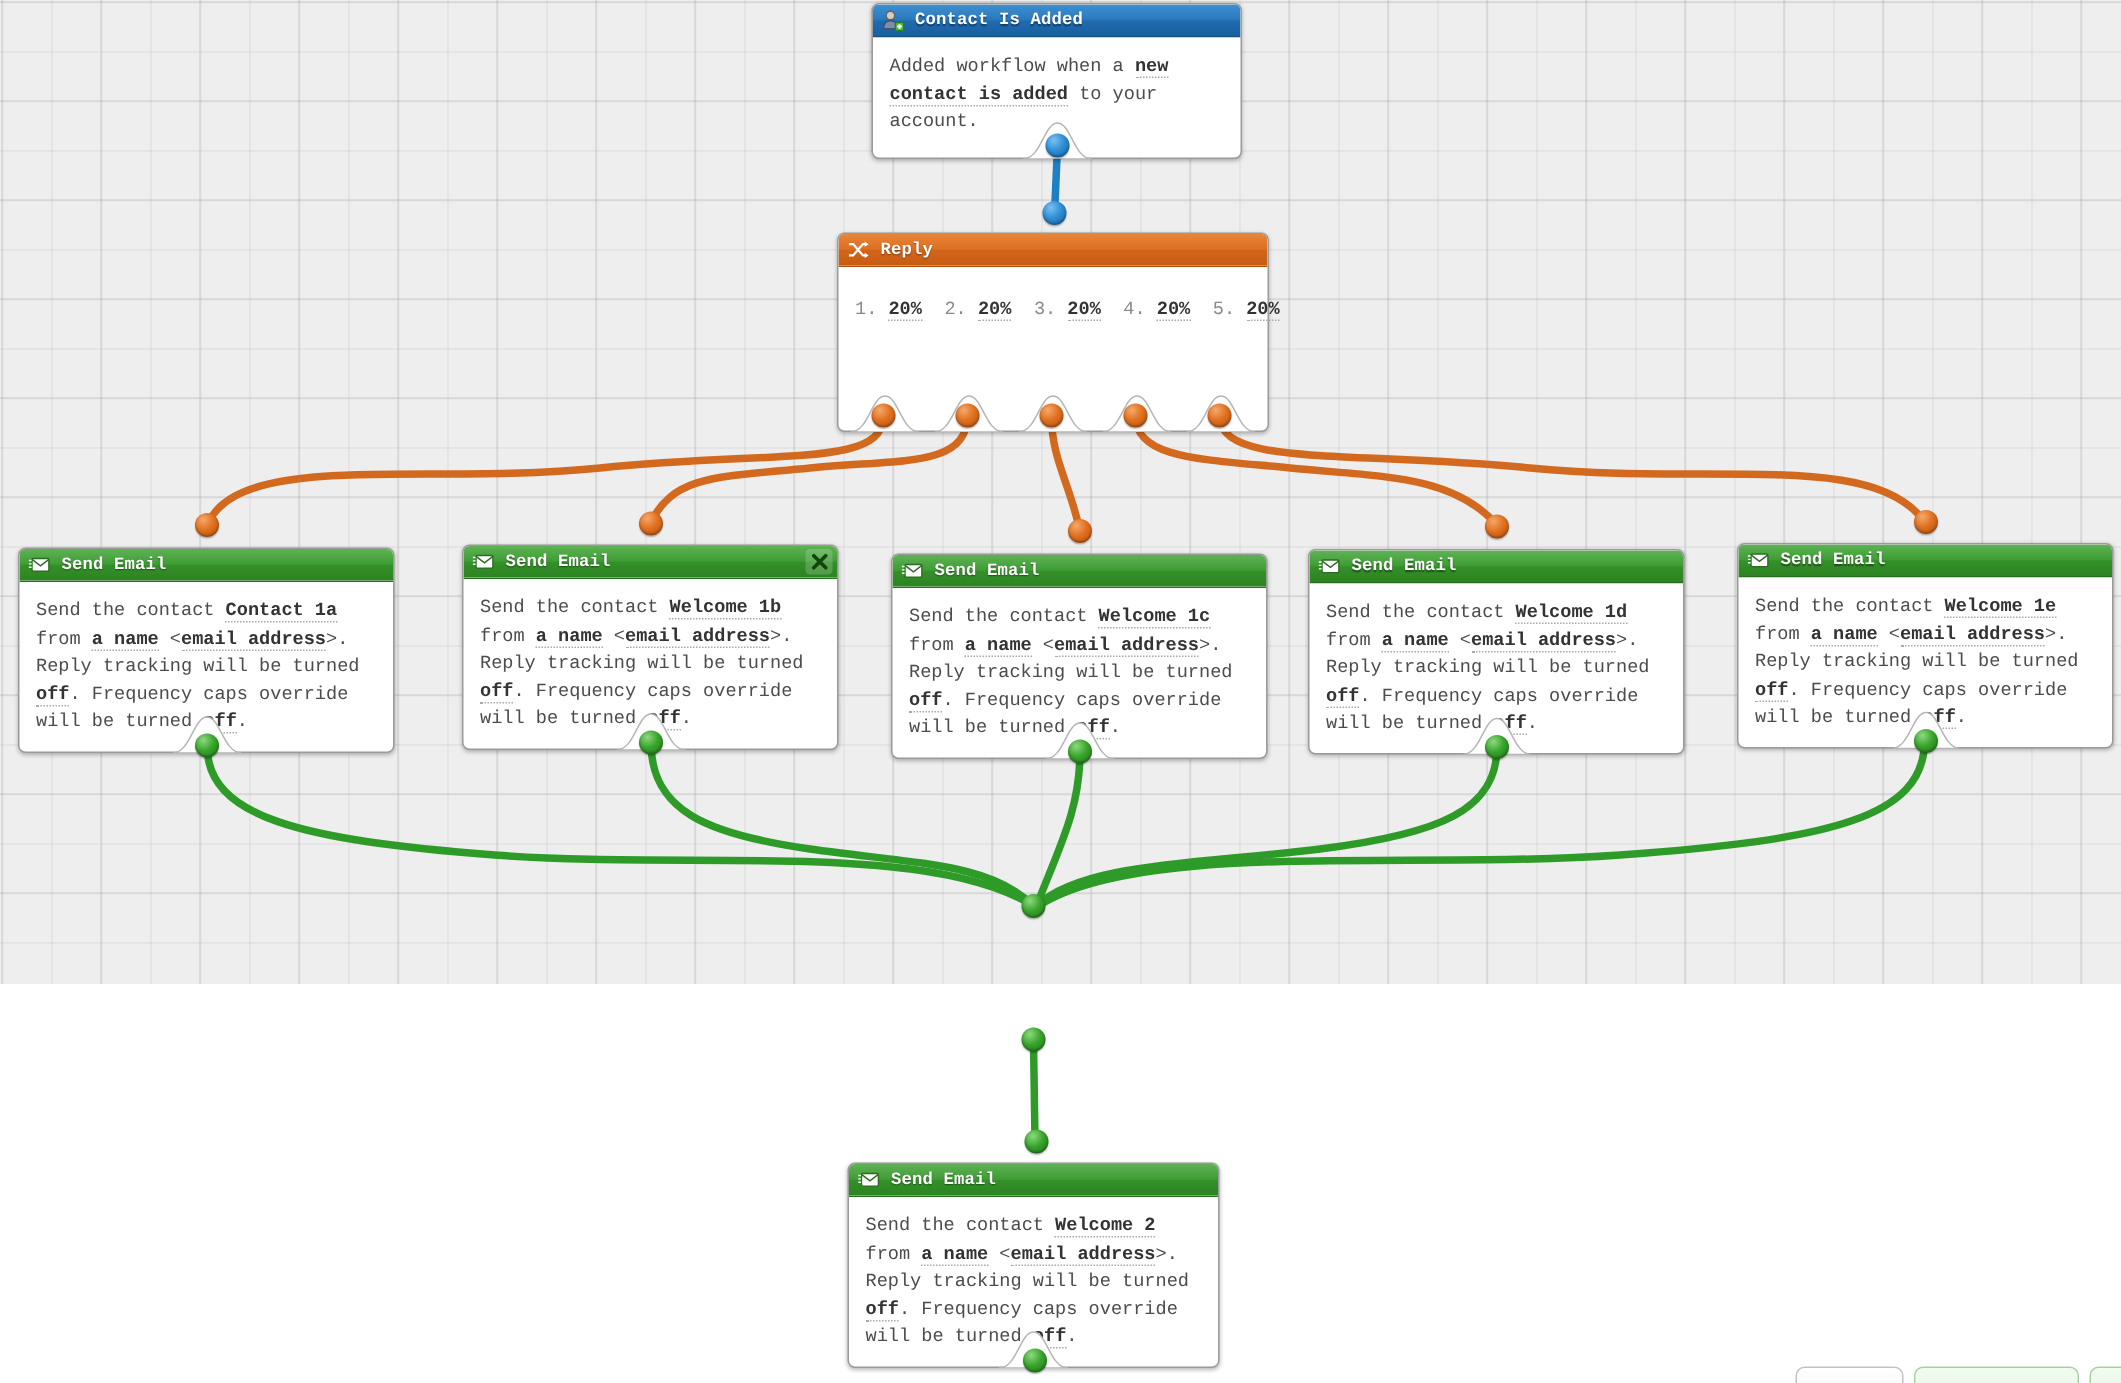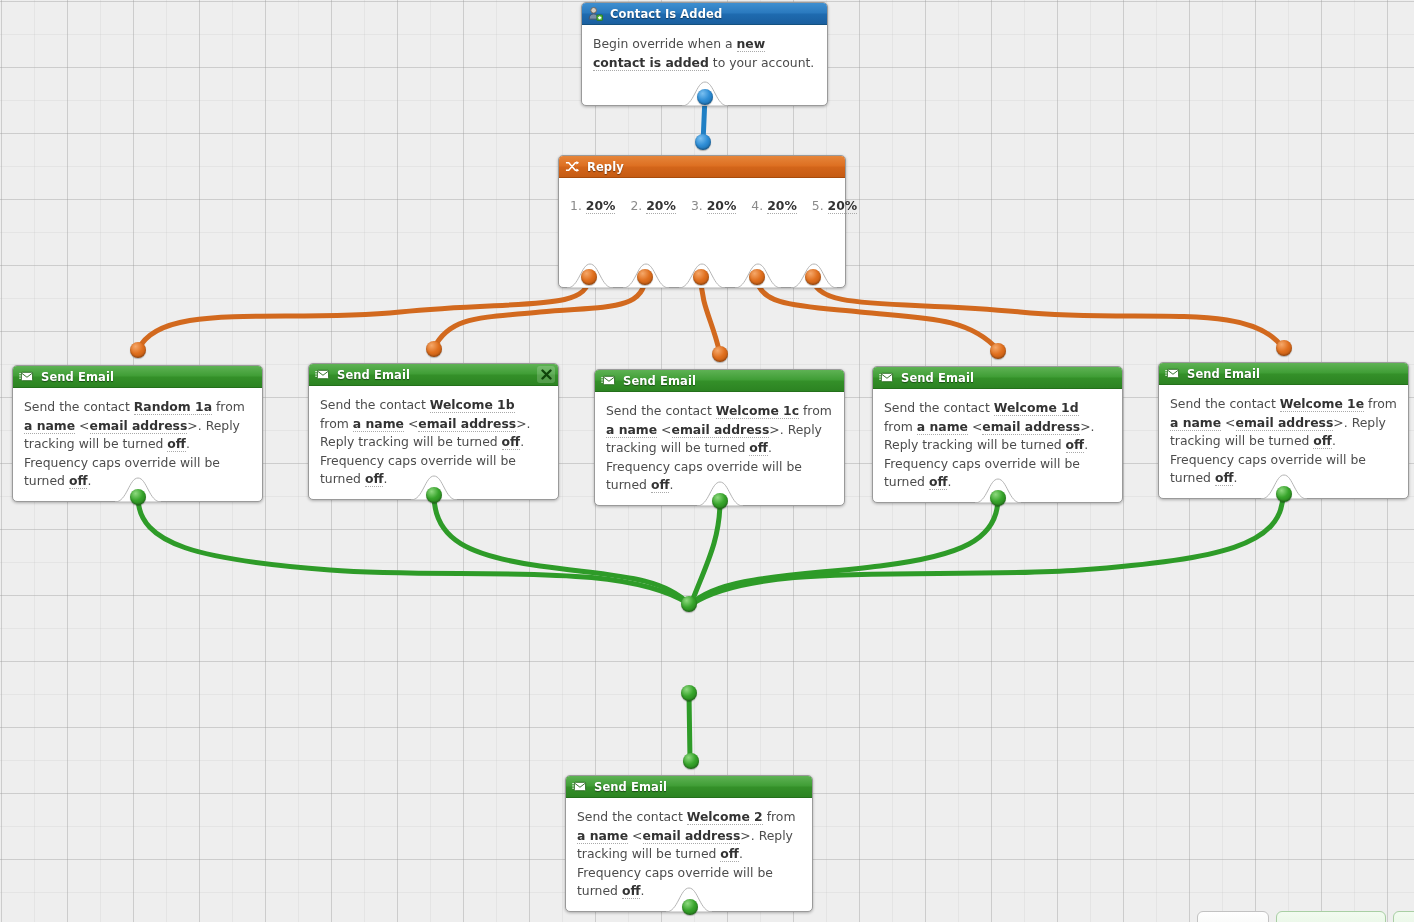--- a/index.html
+++ b/index.html
@@ -4,29 +4,30 @@
 <style>
   * { box-sizing: border-box; }
   html, body {
     margin: 0; padding: 0;
     width: 1414px; height: 922px;
     overflow: hidden;
     font-family: "DejaVu Sans", "Liberation Sans", sans-serif;
   }
   #canvas {
     position: relative;
-    width: 1414px; height: 922px;
+    width: 1414px; height: 656px;
     background-color: #eeeeee;
     background-image:
       linear-gradient(to right, rgba(150,150,150,0.30) 1px, transparent 1px),
       linear-gradient(to bottom, rgba(150,150,150,0.30) 1px, transparent 1px),
       linear-gradient(to right, rgba(170,170,170,0.14) 1px, transparent 1px),
       linear-gradient(to bottom, rgba(170,170,170,0.14) 1px, transparent 1px);
     background-size: 66px 66px, 66px 66px, 33px 33px, 33px 33px;
     background-position: 1px 1px, 1px 1px, 1px 1px, 1px 1px;
+    font-family: Liberation Mono, monospace;
   }
   #wires { position:absolute; left:0; top:0; width:1414px; height:922px; }
 
   
   .card {
     position: absolute;
     background: #ffffff;
     border: 1px solid #9a9a9a;
     border-radius: 5px;
     box-shadow: 0 1px 3px rgba(0,0,0,0.28);
@@ -142,21 +143,21 @@
     <div class="card-head head-blue">
       <svg class="hicon" viewBox="0 0 16 16">
         <circle cx="6" cy="4.6" r="3" fill="#d8cdc0" stroke="#6b6157" stroke-width="1"></circle>
         <path d="M1.2,14 C1.2,10.2 3.3,8.4 6,8.4 C8.7,8.4 10.8,10.2 10.8,14 Z" fill="#7a8fa8" stroke="#42536b" stroke-width="1"></path>
         <rect x="9.5" y="9.5" width="6" height="6" rx="1" fill="#4fb83c" stroke="#2e7a22" stroke-width="1"></rect>
         <path d="M12.5,10.8 v3.4 M10.8,12.5 h3.4" stroke="#ffffff" stroke-width="1.4"></path>
       </svg>
       <span class="title">Contact Is Added</span>
     </div>
     <div class="card-body">
-      <span>Begin override when a </span><b>new contact is added</b><span> to your account.</span>
+      <span>Added workflow when a </span><b>new contact is added</b><span> to your account.</span>
     </div>
     <div class="hump bottom" style="left:50%; margin-left:-23px;">
       <svg width="46" height="25" viewBox="0 0 46 25">
           <path d="M0,25 C12,25 14,1 23,1 C32,1 34,25 46,25 Z" fill="#ffffff" stroke="#b5b5b5" stroke-width="1"></path>
         </svg>
     </div>
   </div>
   <div class="knob knob-blue" style="left:697px; top:89px;"></div>
   <div class="knob knob-blue" style="left:695px; top:134px;"></div>
 
@@ -207,21 +208,21 @@
 
   <div class="card" style="left:12px; top:365px; width:251px; height:137px;">
     <div class="card-head head-green">
       <svg class="hicon" viewBox="0 0 16 16">
         <rect x="2.5" y="3.5" width="12" height="9" rx="1" fill="#ffffff" stroke="#2c6b22" stroke-width="1"></rect>
         <path d="M2.5,4.2 L8.5,8.8 L14.5,4.2" fill="none" stroke="#2c6b22" stroke-width="1"></path>
         <path d="M0.2,5 h2 M0.2,7.4 h2 M0.2,9.8 h2" stroke="#ffffff" stroke-width="1"></path>
       </svg>
       <span class="title">Send Email</span>
     </div>
-    <div class="card-body emailbody"><span>Send the contact </span><b>Random 1a</b><span> from </span><b>a name</b><span> &lt;</span><b>email address</b><span>&gt;</span><span>. Reply tracking will be turned </span><b>off</b><span>. Frequency caps override will be turned </span><b>off</b><span>.</span></div>
+    <div class="card-body emailbody"><span>Send the contact </span><b>Contact 1a</b><span> from </span><b>a name</b><span> &lt;</span><b>email address</b><span>&gt;</span><span>. Reply tracking will be turned </span><b>off</b><span>. Frequency caps override will be turned </span><b>off</b><span>.</span></div>
     <div class="hump bottom" style="left:50%; margin-left:-23px;">
       <svg width="46" height="25" viewBox="0 0 46 25">
           <path d="M0,25 C12,25 14,1 23,1 C32,1 34,25 46,25 Z" fill="#ffffff" stroke="#b5b5b5" stroke-width="1"></path>
         </svg>
     </div>
   </div>
   <div class="knob knob-orange" style="left:130px; top:342px;"></div>
   <div class="knob knob-green" style="left:130px; top:489px;"></div>
 
   <div class="card" style="left:308px; top:363px; width:251px; height:137px;">

